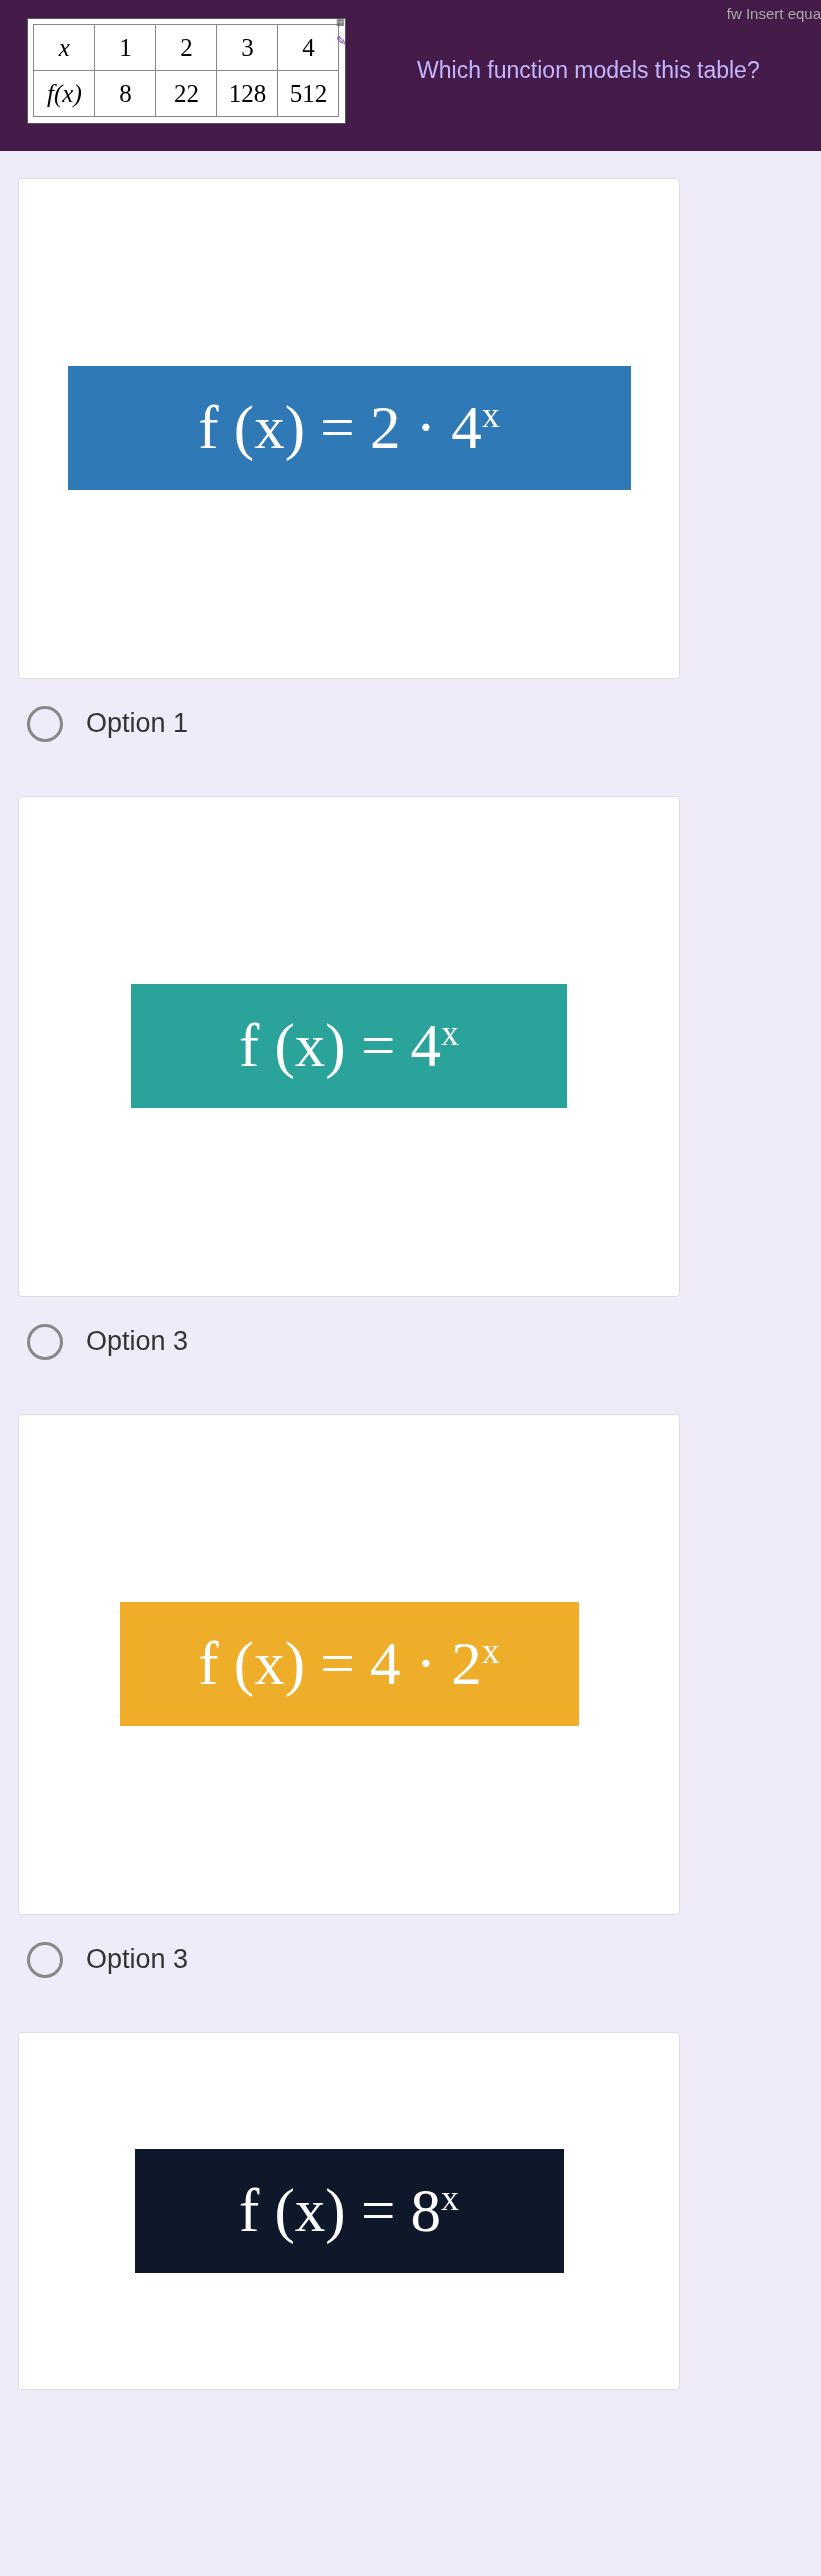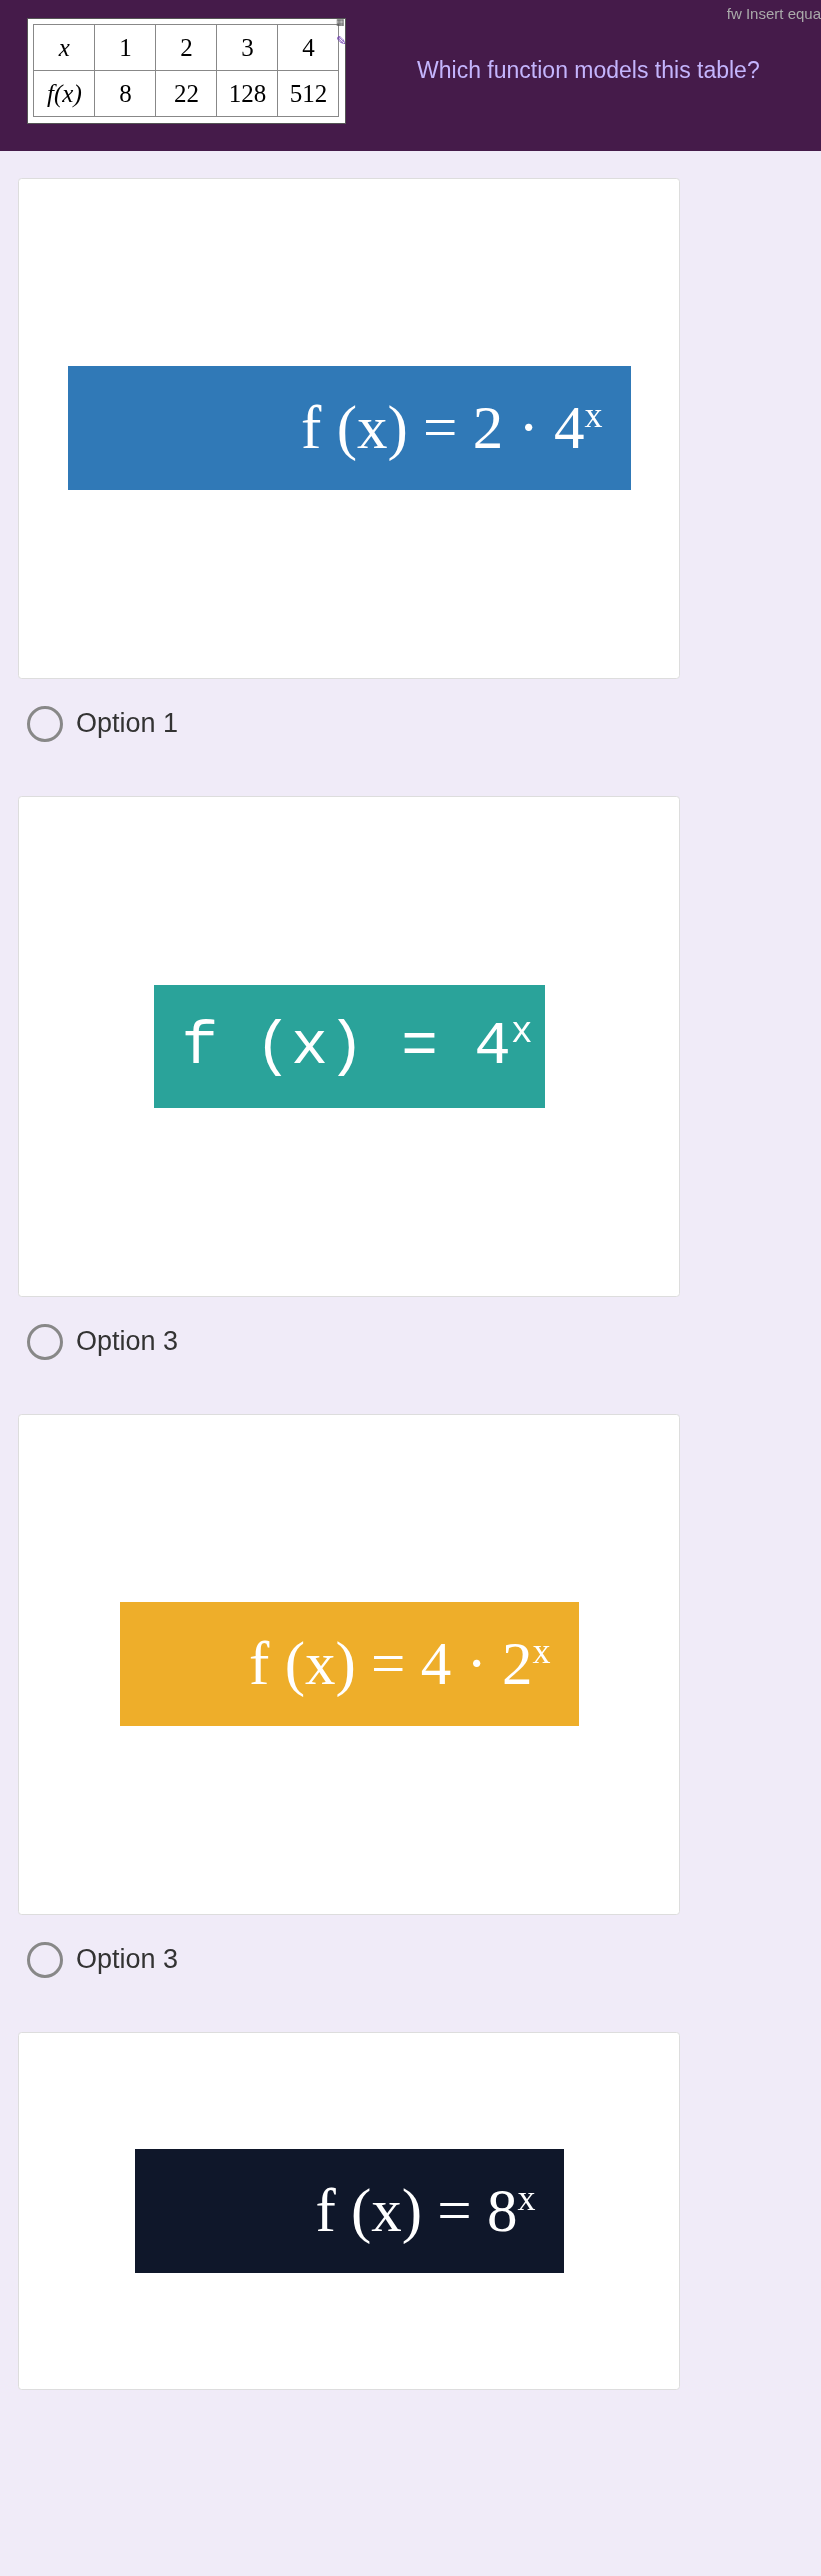--- a/index.html
+++ b/index.html
@@ -67,37 +67,37 @@
     height: 501px;
     display: flex;
     align-items: center;
     justify-content: center;
     margin-bottom: 27px;
   }
   .formula-box {
     color: #fff;
     font-family: 'Times New Roman', serif;
     font-size: 61px;
-    padding: 27px 28px;
-    text-align: right;
+    padding: 27px 36px;
+    text-align: center;
     white-space: nowrap;
   }
   .formula-box sup { font-size: 36px; vertical-align: super; }
   .bg-blue   { background: #3079b7; }
   .bg-teal   { background: #2aa39a; }
   .bg-orange { background: #eeae2a; }
   .bg-pink   { background: #0f172a; }
   .w1 { width: 563px; }
-  .w2 { width: 391px; font-family: Liberation Mono, monospace; }
+  .w2 { width: 436px; }
   .w3 { width: 459px; }
   .w4 { width: 429px; }
   .radio-row {
     display: flex;
     align-items: center;
-    gap: 13px;
+    gap: 23px;
     margin-bottom: 54px;
     margin-left: 9px;
   }
   .radio {
     width: 36px; height: 36px;
     border: 3.6px solid #888;
     border-radius: 50%;
     flex-shrink: 0;
   }
   .radio-label {

